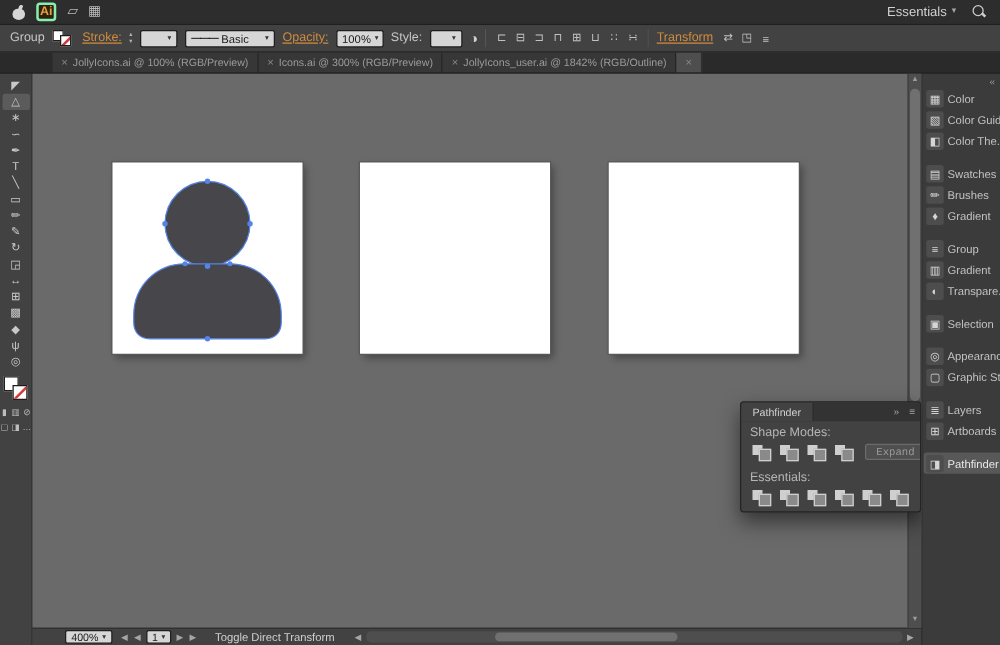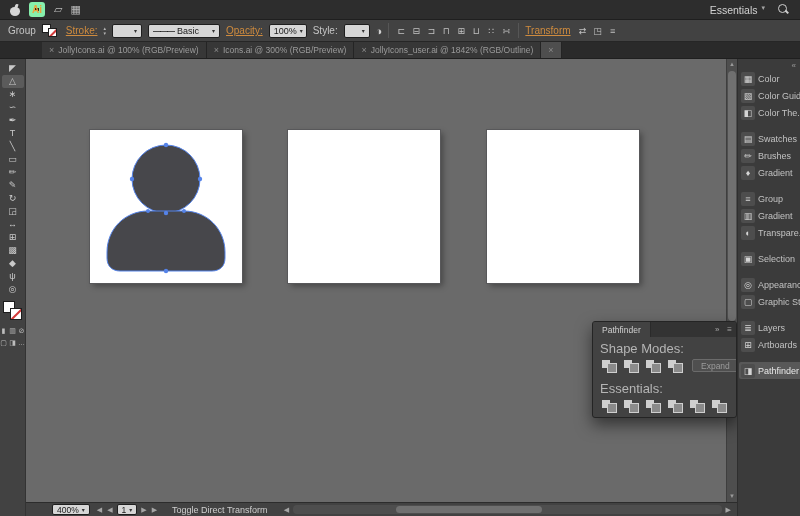--- a/index.html
+++ b/index.html
@@ -4,21 +4,21 @@
 <style>
   *{box-sizing:border-box;margin:0;padding:0}
   html,body{width:800px;height:516px;overflow:hidden}
   body{font-family:"Liberation Sans","DejaVu Sans",sans-serif;background:#323232;color:#c6c6c6;font-size:10px;-webkit-font-smoothing:antialiased}
 
   
   .menubar{height:19px;display:flex;align-items:center;gap:9px;padding:0 10px;background:#2d2d2d;color:#d6d6d6;font-size:11px}
   .apple{width:10px;height:12px;position:relative;display:inline-block}
   .apple::before{content:"";position:absolute;left:0;top:3px;width:10px;height:9px;background:#d6d6d6;border-radius:45% 45% 50% 50%}
   .apple::after{content:"";position:absolute;left:5px;top:0;width:3px;height:4px;background:#d6d6d6;border-radius:50% 0;transform:rotate(18deg)}
-  .ai-badge{width:16px;height:15px;background:#2f2012;color:#e8a33d;border:6px solid #86efac;border-radius:3px;font-size:10px;font-weight:bold;display:flex;align-items:center;justify-content:center}
+  .ai-badge{width:16px;height:15px;background:#2f2012;color:#e8a33d;border:2px solid #86efac;border-radius:3px;font-size:10px;font-weight:bold;display:flex;align-items:center;justify-content:center}
   .mb-icons{display:flex;gap:8px}
   .mb-icon{color:#b9b9b9;font-size:11px;line-height:15px}
   .mb-spacer{flex:1}
   .workspace{display:flex;align-items:flex-start;gap:4px;font-size:10.5px;color:#d2d2d2}
   .workspace .chev{font-size:7px;color:#a5a5a5}
   .magnifier{width:12px;height:12px;position:relative;display:inline-block;margin-left:4px}
   .magnifier::before{content:"";position:absolute;left:0;top:0;width:7px;height:7px;border:1.5px solid #cfcfcf;border-radius:50%}
   .magnifier::after{content:"";position:absolute;left:7px;top:7px;width:4px;height:1.5px;background:#cfcfcf;transform:rotate(45deg)}
 
   
@@ -69,28 +69,28 @@
   .vs-btn{position:absolute;left:0;width:100%;height:11px;color:#9a9a9a;font-size:6px;text-align:center;line-height:11px}
   .vs-btn.up{top:0}.vs-btn.down{bottom:0}
   .vthumb{position:absolute;left:1px;right:1px;top:12px;height:250px;background:#707070;border-radius:5px}
 
   
   .pf-panel{position:absolute;left:566px;top:262px;width:145px;background:#424242;border:1px solid #242424;border-radius:3px;box-shadow:0 7px 16px rgba(0,0,0,.5);z-index:5;overflow:hidden}
   .pf-head{height:15px;background:#333;display:flex;align-items:center;font-size:8.5px;color:#d0d0d0}
   .pf-title{background:#424242;height:100%;display:flex;align-items:center;padding:0 9px;border-right:1px solid #2a2a2a}
   .pf-head-sp{flex:1}
   .pf-hicon{padding:0 4px;color:#a8a8a8;font-size:8px}
-  .pf-label{font-size:13px;color:#b5b5b5;padding:4px 7px 1px}
+  .pf-label{font-size:10px;color:#b5b5b5;padding:4px 7px 1px}
   .pf-row{display:flex;align-items:center;gap:4px;padding:1px 7px 4px}
   .pf-btns{display:flex;gap:4px}
   .pfb{width:18px;height:15px;position:relative;flex:none}
   .pfb::before{content:"";position:absolute;left:2px;top:2px;width:8px;height:8px;background:#cfcfcf}
   .pfb::after{content:"";position:absolute;left:7px;top:5px;width:8px;height:8px;background:#8a8a8a;border:1px solid #cfcfcf}
   .pf-spacer{flex:1}
-  .pf-expand{background:#4f4f4f;border:1px solid #6b6b6b;color:#9b9b9b;font-size:8.5px;height:13px;padding:0 8px;border-radius:2px;font-family:Liberation Sans, sans-serif}
+  .pf-expand{background:#4f4f4f;border:1px solid #6b6b6b;color:#9b9b9b;font-size:8.5px;height:13px;padding:0 8px;border-radius:2px;font-family:Liberation Mono, monospace}
 
   
   .statusbar{height:14px;background:#424242;border-top:1px solid #2c2c2c;display:flex;align-items:center;gap:6px;padding:0 4px 0 26px;font-size:9px;color:#c5c5c5}
   .statusbar .field{height:11px;font-size:8.5px}
   .nav-btn{font-size:7px;color:#a5a5a5;padding:0 1px}
   .ab-nav{display:flex;align-items:center;gap:3px}
   .status-text{color:#cfcfcf;padding:0 8px}
   .hscroll{flex:1;display:flex;align-items:center;gap:2px;min-width:0}
   .scroll-arrow{font-size:7px;color:#a5a5a5;padding:0 2px}
   .htrack{flex:1;height:9px;background:#4e4e4e;border-radius:4px;position:relative}

